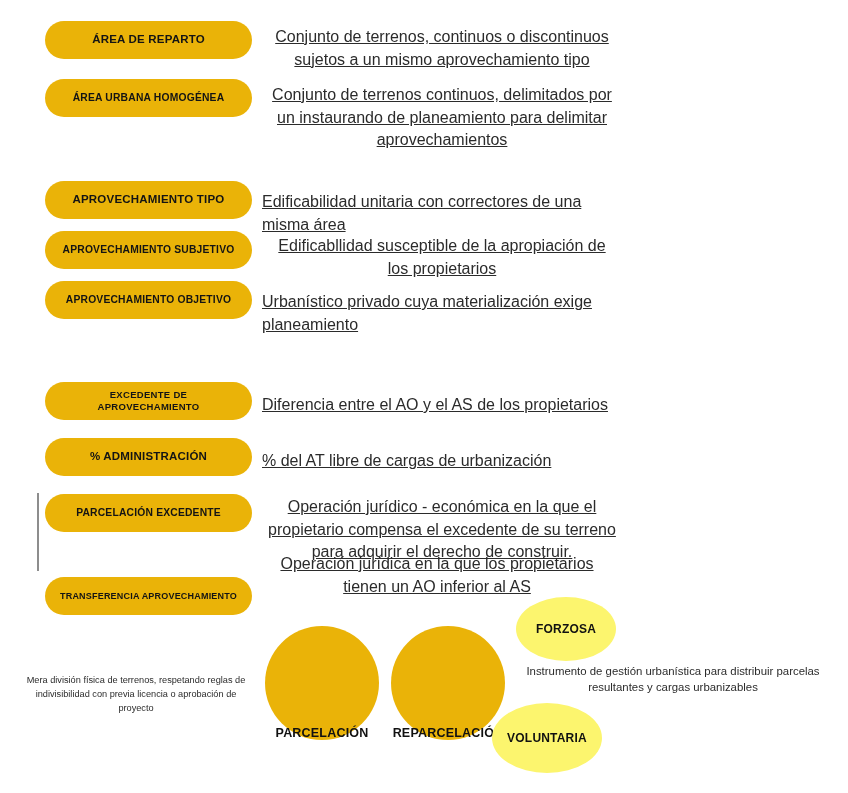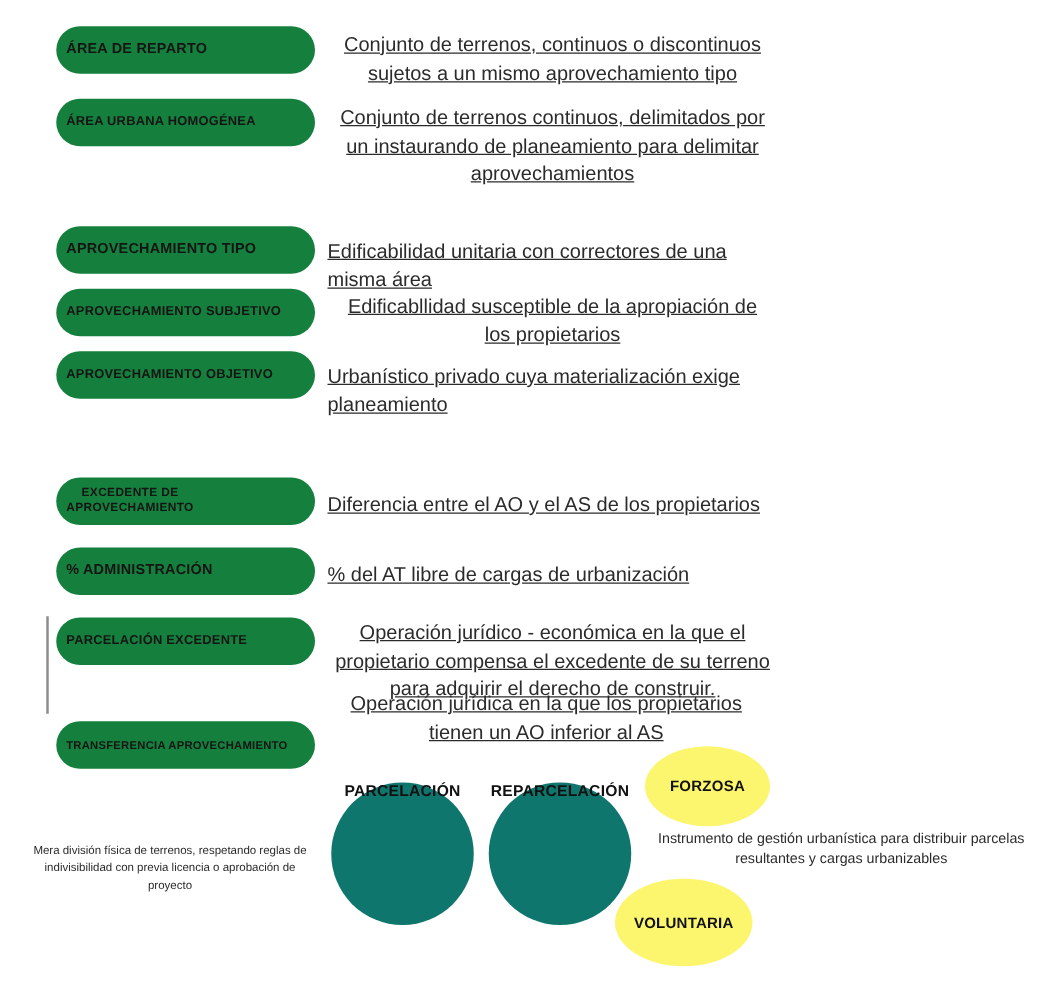--- a/index.html
+++ b/index.html
@@ -22,25 +22,25 @@
     top: 0;
     width: 848px;
     height: 793px;
   }
 
   .pill {
     position: absolute;
     left: 45px;
     width: 207px;
     height: 38px;
-    background: #15803d;
+    background: #eab308;
     border-radius: 19px;
     display: flex;
     align-items: center;
-    justify-content: flex-start;
+    justify-content: center;
     box-sizing: border-box;
     padding: 0 8px;
   }
   .pill-label {
     font-size: 11.5px;
     font-weight: bold;
     letter-spacing: 0.2px;
     text-align: center;
     line-height: 1.15;
     color: #141414;
@@ -77,23 +77,23 @@
   .bracket {
     position: absolute;
     width: 2px;
     background: #8d8d8d;
   }
 
   
   .circle {
     position: absolute;
     border-radius: 50%;
-    background: #0f766e;
+    background: #eab308;
     display: flex;
-    align-items: flex-start;
+    align-items: flex-end;
     justify-content: center;
   }
   .circle-label {
     font-size: 12.5px;
     font-weight: bold;
     color: #111111;
     letter-spacing: 0.2px;
     text-align: center;
   }
   .ellipse {

